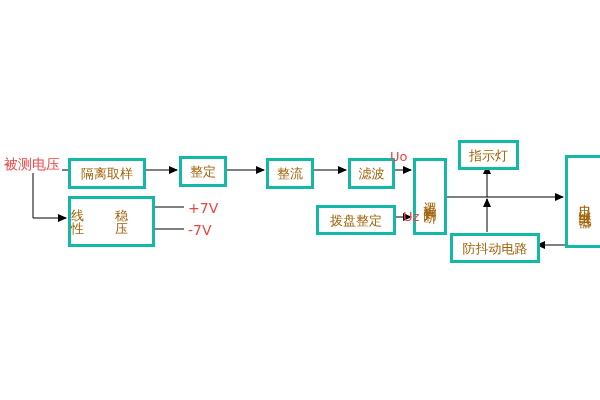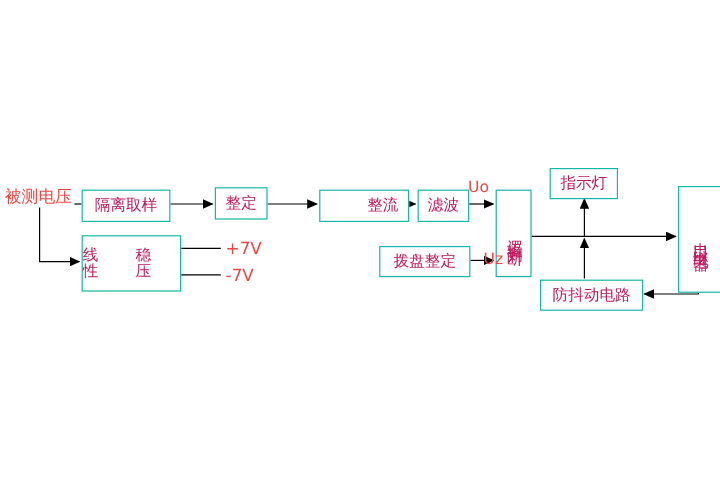--- a/index.html
+++ b/index.html
@@ -1,22 +1,22 @@
 <!DOCTYPE html>
 <html><head>
 <meta charset="utf-8">
 <style>
   html,body{margin:0;padding:0;background:#ffffff;}
   body{font-family:"DejaVu Sans","Liberation Sans",sans-serif;}
   #canvas{position:relative;width:600px;height:400px;background:#ffffff;overflow:hidden;color:#000;}
   .wires{position:absolute;left:0;top:0;width:600px;height:400px;}
   .box{
-    position:absolute;border:1px solid #14b8a6;background:#fff;
+    position:absolute;border:3px solid #14b8a6;background:#fff;
     display:flex;align-items:center;justify-content:center;
-    font-size:13px;line-height:1;white-space:nowrap;color:#be185d;
+    font-size:13px;line-height:1;white-space:nowrap;color:#a16207;
   }
   .box.v{
     writing-mode:vertical-rl;text-orientation:upright;
     letter-spacing:3px;white-space:normal;
   }
   .box.reg{flex-direction:row;gap:7px;white-space:normal;}
   .lbl{position:absolute;font-size:13px;line-height:1;white-space:nowrap;color:#ef4444;}
 </style>
 </head>
 <body>
@@ -43,21 +43,21 @@
     <line x1="149" y1="207" x2="184" y2="207" stroke="#000"></line>
     <line x1="149" y1="229" x2="184" y2="229" stroke="#000"></line>
   </svg>
 
   <div class="lbl" style="left:4px;top:157px;font-size:14px;">被测电压</div>
 
   <div class="box" style="left:68px;top:158px;width:72px;height:25px;">隔离取样</div>
 
   <div class="box" style="left:179px;top:156px;width:42px;height:25px;">整定</div>
 
-  <div class="box" style="left:266px;top:158px;width:42px;height:25px;padding-left:31px;">整流</div>
+  <div class="box" style="left:266px;top:158px;width:42px;height:25px;">整流</div>
 
   <div class="box" style="left:348px;top:158px;width:41px;height:25px;text-align:right;">滤波</div>
 
   <div class="box v" style="left:413px;top:158px;width:28px;height:71px;">逻辑判断</div>
 
   <div class="box" style="left:316px;top:205px;width:74px;height:24px;">拨盘整定</div>
 
   <div class="box" style="left:458px;top:140px;width:55px;height:24px;">指示灯</div>
 
   <div class="box v" style="left:565px;top:155px;width:34px;height:87px;">出口继电器</div>

